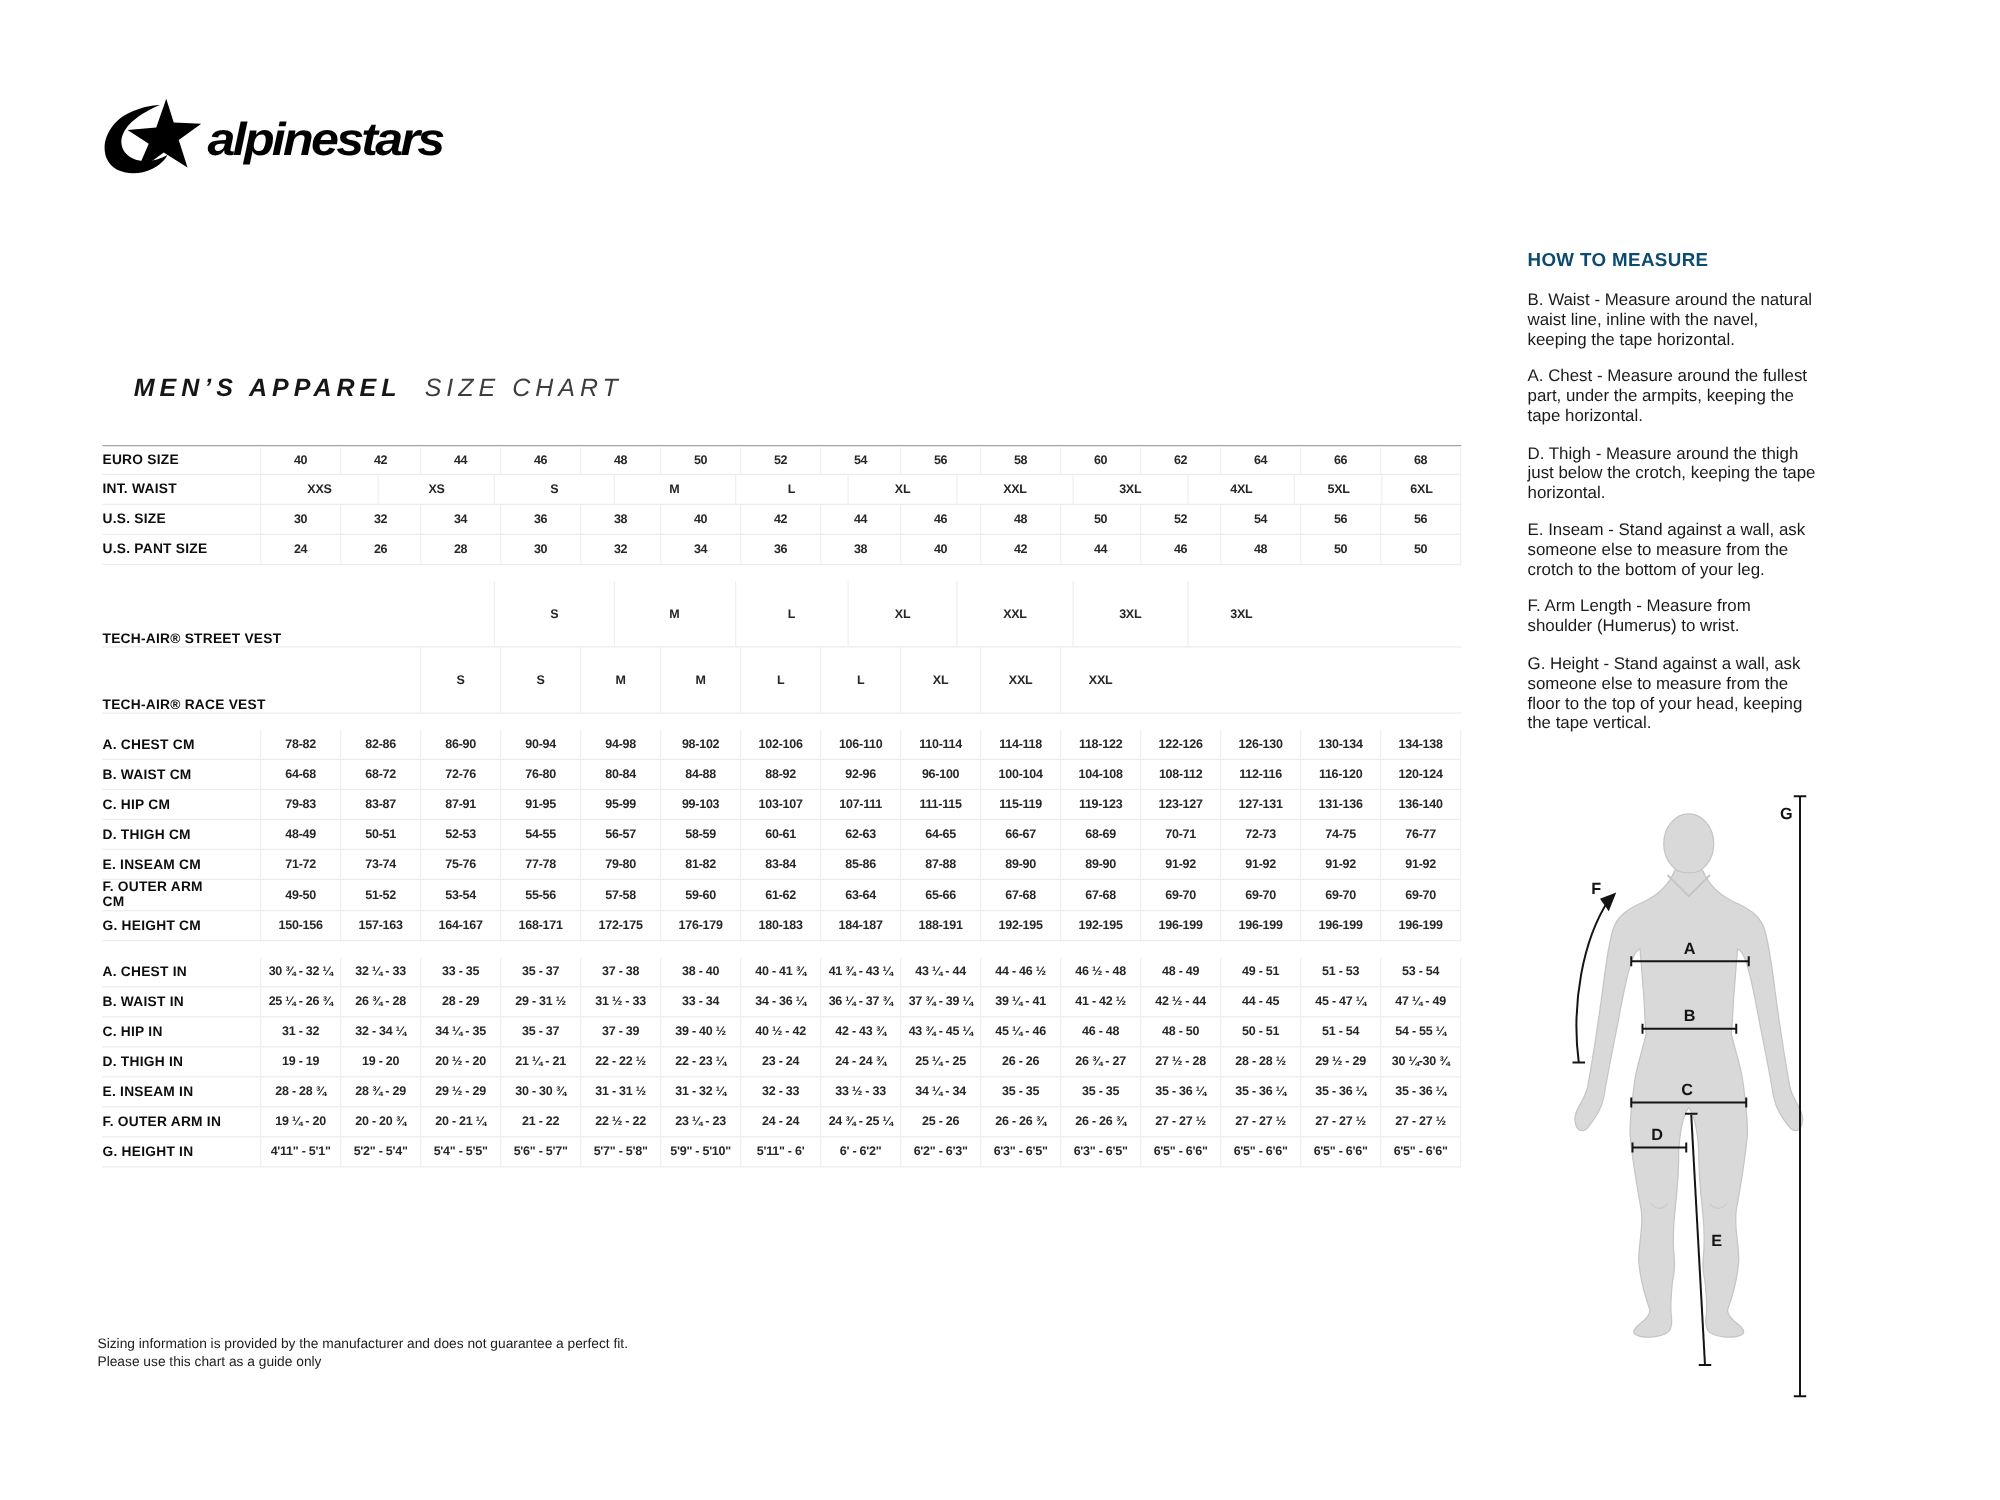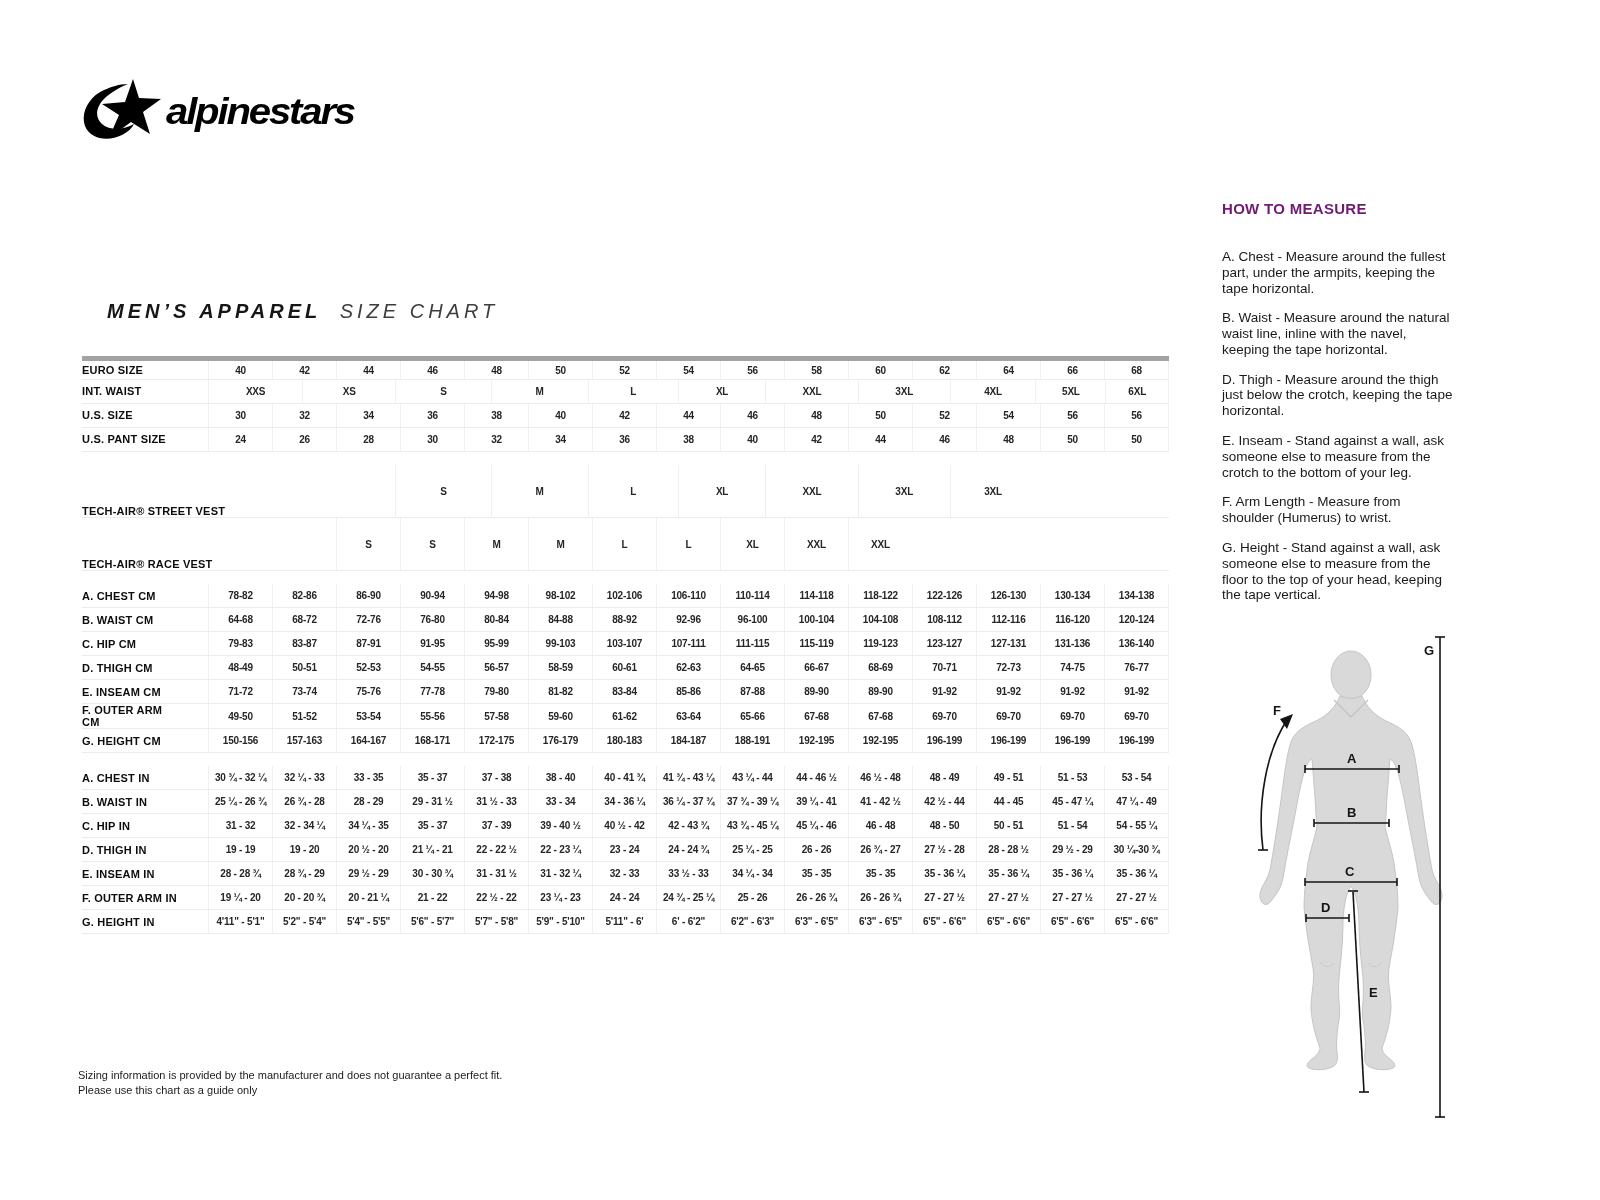--- a/index.html
+++ b/index.html
@@ -10,39 +10,39 @@
   }
   
   .logo { position:absolute; left:82px; top:78px; width:275px; height:66px; }
   
   .title { position:absolute; left:82px; top:300px; white-space:nowrap;margin-left:25px; }
   .title .t1 { font-style:italic; font-weight:bold; font-size:20px; letter-spacing:4px; color:#161616; }
   .title .t2 { font-style:italic; font-weight:normal; font-size:20px; letter-spacing:4px; color:#3d3d3d; margin-left:14px; }
   
   .size-table { position:absolute; left:82px; top:356px; width:1087px; }
   .trow { display:flex; align-items:stretch; min-height:24px; border-bottom:1px solid #ececec; }
-  .trow.first { border-top:5px solid #a3a3a3;text-align:center; }
+  .trow.first { border-top:1px solid #a3a3a3;text-align:center; }
   .rlabel {
     flex:0 0 98px; width:98px; display:flex; align-items:center;
     font-size:11px; font-weight:bold; letter-spacing:0.2px; line-height:1.1; color:#0d0d0d;
   }
   .rlabel.nowrap { white-space:nowrap; overflow:visible; z-index:2;margin-top:40px; }
   .cells { flex:1; display:flex;padding-left:28px; }
   .cell {
     flex:1; display:flex; align-items:center; justify-content:center;
     font-size:10px; font-weight:bold; letter-spacing:-0.2px; color:#262626;
     border-left:1px solid #f0f0f0; white-space:nowrap;
   }
   .cells .cell:last-child { border-right:1px solid #f0f0f0; }
   .cell.blank { border-left-color:transparent; }
   .cells .cell.blank:last-child { border-right-color:transparent; }
   .spacer { height:13px; }
   
   .measure { position:absolute; left:1222px; top:200px; width:232px; }
-  .measure h3 { font-size:15px; font-weight:bold; letter-spacing:0.3px; margin-bottom:32px; color:#701a75; }
+  .measure h3 { font-size:15px; font-weight:bold; letter-spacing:0.3px; margin-bottom:15px; color:#0c4a6e; }
   .measure p { font-size:13.5px; line-height:1.17; margin-bottom:14px; color:#1a1a1a; }
   
   .diagram { position:absolute; left:1236px; top:620px; width:234px; height:506px; }
   .diagram text { font-family:"Liberation Sans", sans-serif; font-size:13px; font-weight:bold; fill:#141414; }
   
   .footer { position:absolute; left:78px; top:1068px; font-size:11px; line-height:1.32; color:#1c1c1c; }
 </style>
 </head>
 <body>
 
@@ -457,22 +457,22 @@
         <div class="cell">6'5" - 6'6"</div>
         <div class="cell">6'5" - 6'6"</div>
         <div class="cell">6'5" - 6'6"</div>
       </div>
     </div>
   </div>
 
 <div class="measure">
   <h3>HOW TO MEASURE</h3>
   <div>
+      <p>B. Waist - Measure around the natural waist line, inline with the navel, keeping the tape horizontal.</p>
       <p>A. Chest - Measure around the fullest part, under the armpits, keeping the tape horizontal.</p>
-      <p>B. Waist - Measure around the natural waist line, inline with the navel, keeping the tape horizontal.</p>
       <p>D. Thigh - Measure around the thigh just below the crotch, keeping the tape horizontal.</p>
       <p>E. Inseam - Stand against a wall, ask someone else to measure from the crotch to the bottom of your leg.</p>
       <p>F. Arm Length - Measure from shoulder (Humerus) to wrist.</p>
       <p>G. Height - Stand against a wall, ask someone else to measure from the floor to the top of your head, keeping the tape vertical.</p>
     </div>
 </div>
 
 <div class="diagram">
 <svg width="234" height="506" viewBox="0 0 234 506">
   <g fill="#d9d9d9" stroke="#c5c5c5" stroke-width="1">

